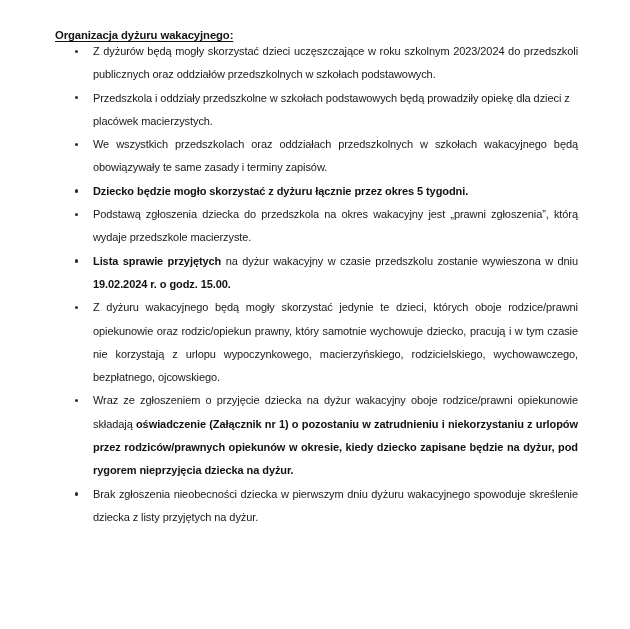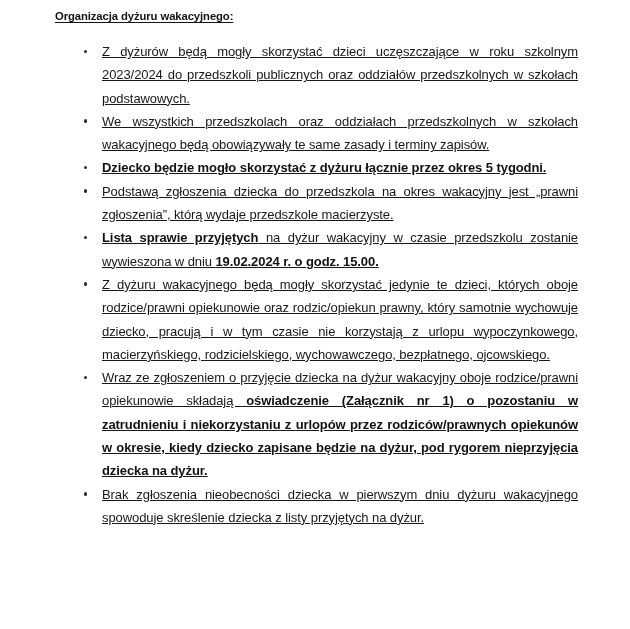--- a/index.html
+++ b/index.html
@@ -20,49 +20,48 @@
     position: relative;
     width: 630px;
     height: 629px;
     background: #ffffff;
     box-sizing: border-box;
     padding: 0;
   }
   .doc-heading {
     position: absolute;
     left: 55px;
-    top: 10px;
+    top: 29px;
     font-size: 11.3px;
     font-weight: bold;
     letter-spacing: -0.1px;
     text-decoration: underline;
     text-underline-offset: 2px;
     color: #141414;
     white-space: nowrap;
   }
   .bullet-list {
     position: absolute;
     left: 0;
     top: 40px;
     width: 630px;
     margin: 0;
     padding: 0;
     list-style: none;
   }
   .bullet-item {
     position: relative;
-    margin: 0 0 0 9px;
+    margin: 0 0 0 0;
     padding: 0 52px 0 93px;
-    font-size: 13px;
+    font-size: 11px;
     line-height: 23.3px;
     color: #181818;
     letter-spacing: -0.08px;
     text-align: justify;
     text-justify: inter-word;
-    text-decoration: underline;
   }
   .bullet-item.align-left {
     text-align: left;
   }
   .bullet-item::before {
     content: "";
     position: absolute;
     left: 75px;
     top: 9.5px;
     width: 3.4px;
@@ -77,20 +76,21 @@
 </style>
 </head>
 <body>
 
 <div class="page">
 
   <div class="doc-heading">Organizacja dyżuru wakacyjnego:</div>
 
   <ul class="bullet-list" id="rules-list">
       <li class="bullet-item"><span>Z dyżurów będą mogły skorzystać dzieci uczęszczające w roku szkolnym 2023/2024 do przedszkoli publicznych oraz oddziałów przedszkolnych w szkołach podstawowych.</span></li>
+      <li class="bullet-item align-left"><span>Przedszkola i oddziały przedszkolne w szkołach podstawowych będą prowadziły opiekę dla dzieci z placówek macierzystych.</span></li>
       <li class="bullet-item"><span>We wszystkich przedszkolach oraz oddziałach przedszkolnych w szkołach wakacyjnego będą obowiązywały te same zasady i terminy zapisów.</span></li>
       <li class="bullet-item align-left"><b class="strong">Dziecko będzie mogło skorzystać z dyżuru łącznie przez okres 5 tygodni.</b></li>
       <li class="bullet-item"><span>Podstawą zgłoszenia dziecka do przedszkola na okres wakacyjny jest „prawni zgłoszenia”, którą wydaje przedszkole macierzyste.</span></li>
       <li class="bullet-item"><b class="strong">Lista sprawie przyjętych</b><span> na dyżur wakacyjny w czasie przedszkolu zostanie wywieszona w dniu </span><b class="strong">19.02.2024 r. o godz. 15.00.</b></li>
       <li class="bullet-item"><span>Z dyżuru wakacyjnego będą mogły skorzystać jedynie te dzieci, których oboje rodzice/prawni opiekunowie oraz rodzic/opiekun prawny, który samotnie wychowuje dziecko, pracują i w tym czasie nie korzystają z urlopu wypoczynkowego, macierzyńskiego, rodzicielskiego, wychowawczego, bezpłatnego, ojcowskiego.</span></li>
       <li class="bullet-item"><span>Wraz ze zgłoszeniem o przyjęcie dziecka na dyżur wakacyjny oboje rodzice/prawni opiekunowie składają </span><b class="strong">oświadczenie (Załącznik nr 1) o pozostaniu w zatrudnieniu i niekorzystaniu z urlopów przez rodziców/prawnych opiekunów w okresie, kiedy dziecko zapisane będzie na dyżur, pod rygorem nieprzyjęcia dziecka na dyżur.</b></li>
       <li class="bullet-item"><span>Brak zgłoszenia nieobecności dziecka w pierwszym dniu dyżuru wakacyjnego spowoduje skreślenie dziecka z listy przyjętych na dyżur.</span></li>
     </ul>
 
 </div>

